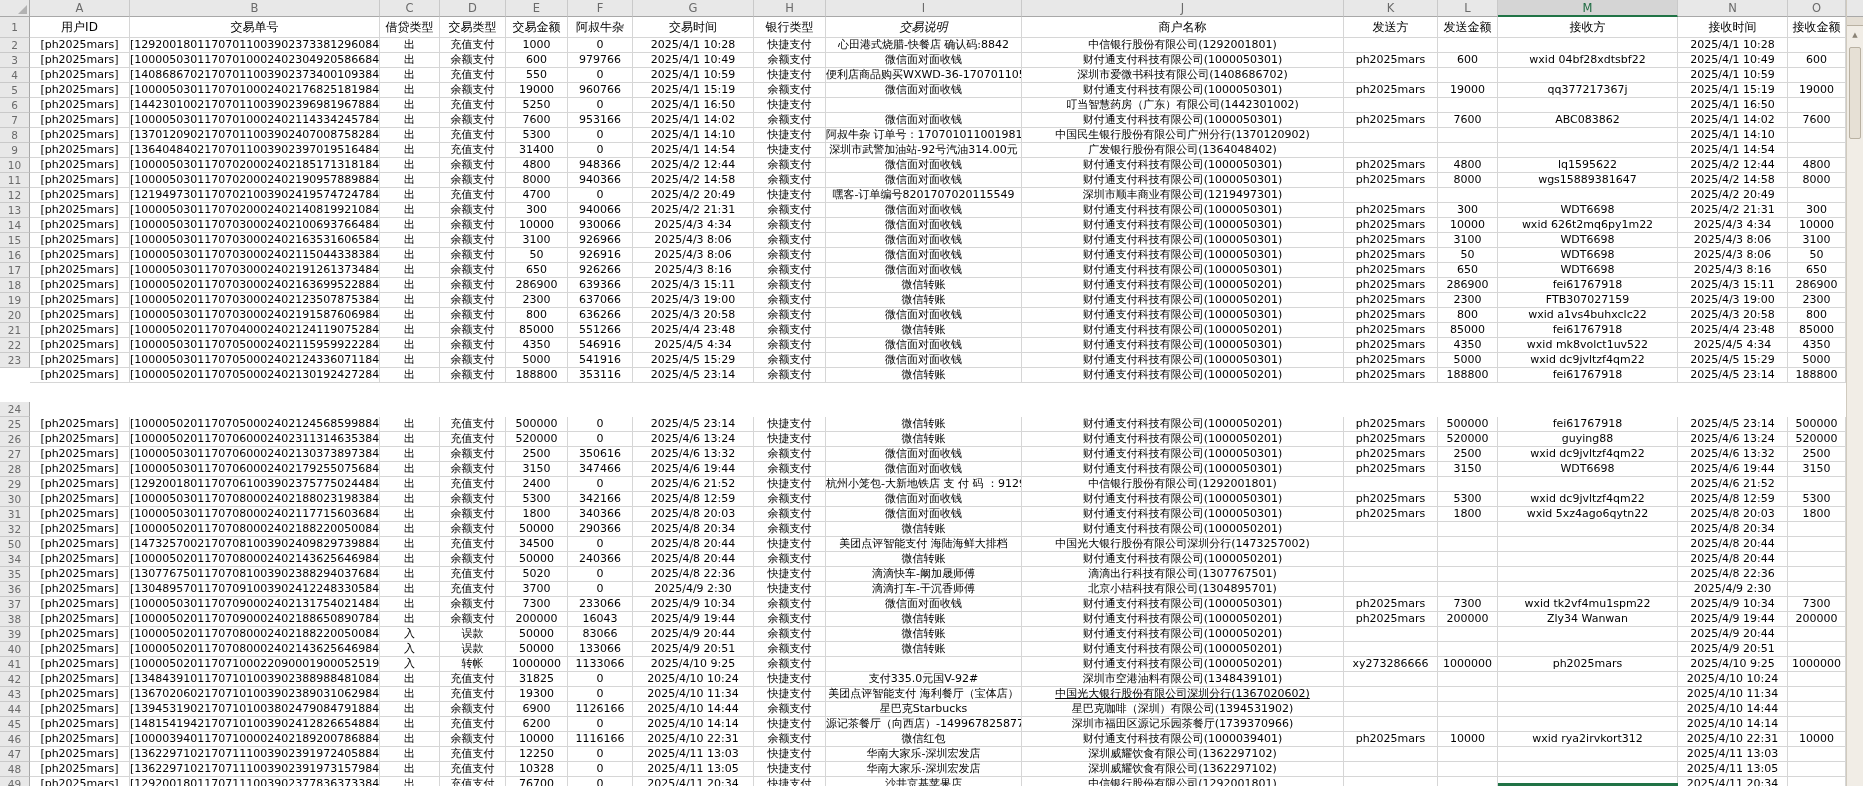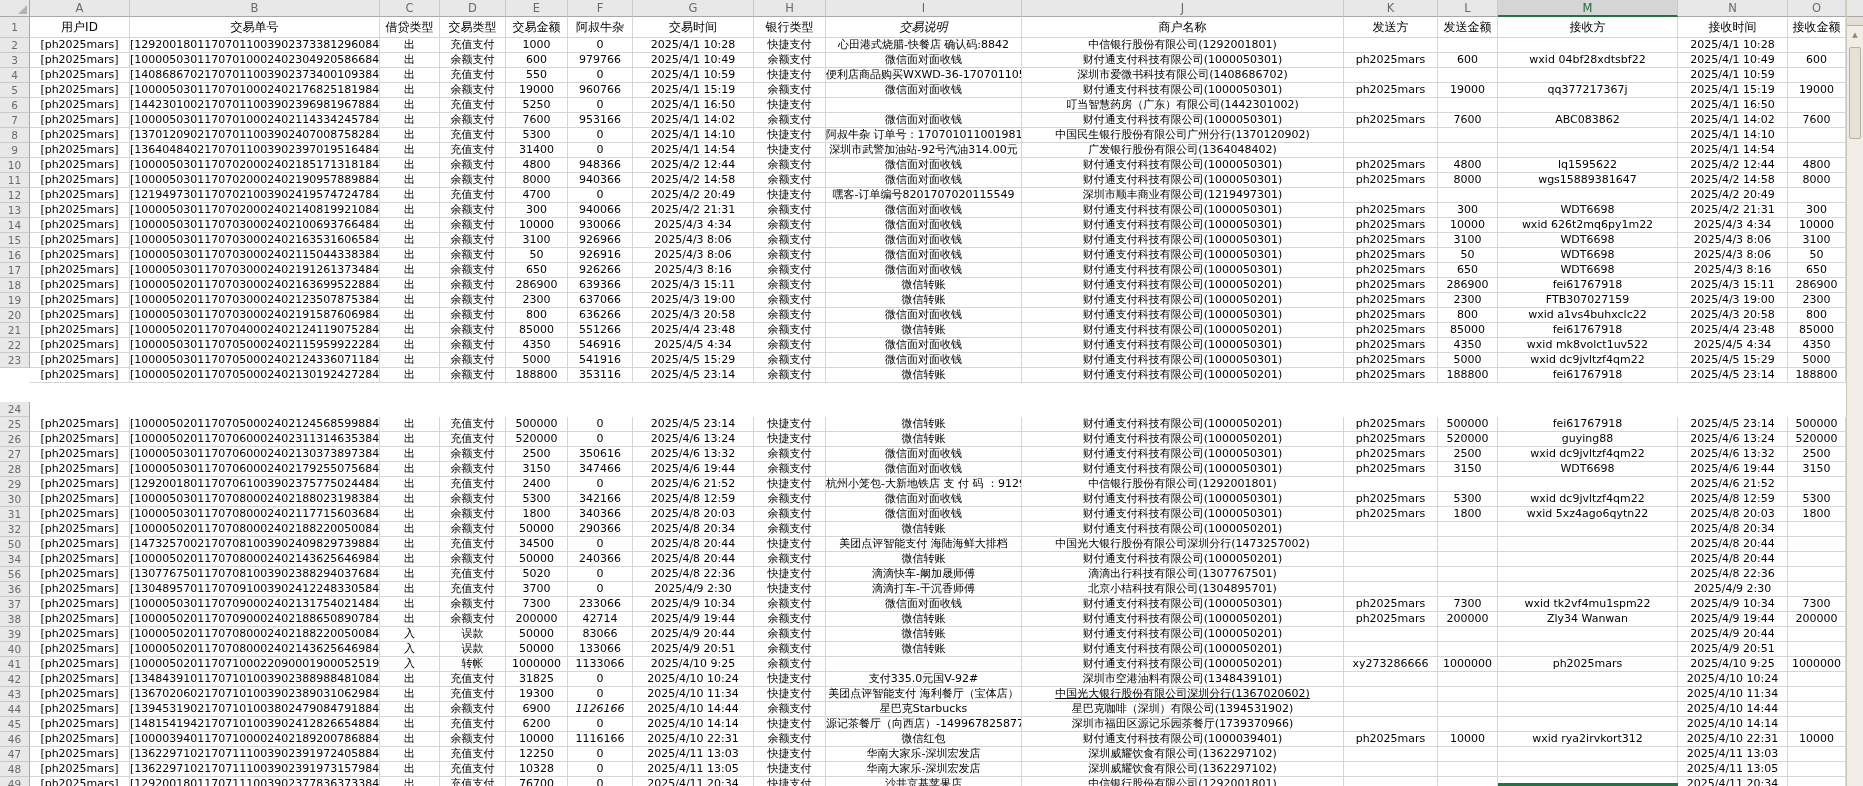--- a/index.html
+++ b/index.html
@@ -659,21 +659,21 @@
         <div class="cell " style="width: 72px; height: 15px; line-height: 14px;">余额支付</div>
         <div class="cell " style="width: 196px; height: 15px; line-height: 14px;">微信转账</div>
         <div class="cell " style="width: 322px; height: 15px; line-height: 14px;">财付通支付科技有限公司(1000050201)</div>
         <div class="cell " style="width: 94px; height: 15px; line-height: 14px;"></div>
         <div class="cell " style="width: 60px; height: 15px; line-height: 14px;"></div>
         <div class="cell " style="width: 180px; height: 15px; line-height: 14px;"></div>
         <div class="cell " style="width: 110px; height: 15px; line-height: 14px;">2025/4/8 20:44</div>
         <div class="cell " style="width: 58px; height: 15px; line-height: 14px;"></div>
       </div>
       <div class="flexrow">
-        <div class="cell rowhdr" style="width: 30px; height: 15px; line-height: 14px;">56</div>
+        <div class="cell rowhdr" style="width: 30px; height: 15px; line-height: 14px;">35</div>
         <div class="cell " style="width: 100px; height: 15px; line-height: 14px;">[ph2025mars]</div>
         <div class="cell " style="width: 250px; height: 15px; line-height: 14px;">[130776750117070810039023882940376847]</div>
         <div class="cell " style="width: 60px; height: 15px; line-height: 14px;">出</div>
         <div class="cell " style="width: 66px; height: 15px; line-height: 14px;">充值支付</div>
         <div class="cell " style="width: 62px; height: 15px; line-height: 14px;">5020</div>
         <div class="cell " style="width: 65px; height: 15px; line-height: 14px;">0</div>
         <div class="cell " style="width: 121px; height: 15px; line-height: 14px;">2025/4/8 22:36</div>
         <div class="cell " style="width: 72px; height: 15px; line-height: 14px;">快捷支付</div>
         <div class="cell " style="width: 196px; height: 15px; line-height: 14px;">滴滴快车-阚加晟师傅</div>
         <div class="cell " style="width: 322px; height: 15px; line-height: 14px;">滴滴出行科技有限公司(1307767501)</div>
@@ -719,21 +719,21 @@
         <div class="cell " style="width: 110px; height: 15px; line-height: 14px;">2025/4/9 10:34</div>
         <div class="cell " style="width: 58px; height: 15px; line-height: 14px;">7300</div>
       </div>
       <div class="flexrow">
         <div class="cell rowhdr" style="width: 30px; height: 15px; line-height: 14px;">38</div>
         <div class="cell " style="width: 100px; height: 15px; line-height: 14px;">[ph2025mars]</div>
         <div class="cell " style="width: 250px; height: 15px; line-height: 14px;">[100005020117070900024021886508907847]</div>
         <div class="cell " style="width: 60px; height: 15px; line-height: 14px;">出</div>
         <div class="cell " style="width: 66px; height: 15px; line-height: 14px;">余额支付</div>
         <div class="cell " style="width: 62px; height: 15px; line-height: 14px;">200000</div>
-        <div class="cell " style="width: 65px; height: 15px; line-height: 14px;">42714</div>
+        <div class="cell " style="width: 65px; height: 15px; line-height: 14px;">16043</div>
         <div class="cell " style="width: 121px; height: 15px; line-height: 14px;">2025/4/9 19:44</div>
         <div class="cell " style="width: 72px; height: 15px; line-height: 14px;">余额支付</div>
         <div class="cell " style="width: 196px; height: 15px; line-height: 14px;">微信转账</div>
         <div class="cell " style="width: 322px; height: 15px; line-height: 14px;">财付通支付科技有限公司(1000050201)</div>
         <div class="cell " style="width: 94px; height: 15px; line-height: 14px;">ph2025mars</div>
         <div class="cell " style="width: 60px; height: 15px; line-height: 14px;">200000</div>
         <div class="cell " style="width: 180px; height: 15px; line-height: 14px;">Zly34 Wanwan</div>
         <div class="cell " style="width: 110px; height: 15px; line-height: 14px;">2025/4/9 19:44</div>
         <div class="cell " style="width: 58px; height: 15px; line-height: 14px;">200000</div>
       </div>
@@ -827,21 +827,21 @@
         <div class="cell " style="width: 110px; height: 15px; line-height: 14px;">2025/4/10 11:34</div>
         <div class="cell " style="width: 58px; height: 15px; line-height: 14px;"></div>
       </div>
       <div class="flexrow">
         <div class="cell rowhdr" style="width: 30px; height: 15px; line-height: 14px;">44</div>
         <div class="cell " style="width: 100px; height: 15px; line-height: 14px;">[ph2025mars]</div>
         <div class="cell " style="width: 250px; height: 15px; line-height: 14px;">[139453190217071010038024790847918847]</div>
         <div class="cell " style="width: 60px; height: 15px; line-height: 14px;">出</div>
         <div class="cell " style="width: 66px; height: 15px; line-height: 14px;">余额支付</div>
         <div class="cell " style="width: 62px; height: 15px; line-height: 14px;">6900</div>
-        <div class="cell " style="width: 65px; height: 15px; line-height: 14px; font-style: italic;">1126166</div>
+        <div class="cell " style="width: 65px; height: 15px; line-height: 14px;">1126166</div>
         <div class="cell " style="width: 121px; height: 15px; line-height: 14px;">2025/4/10 14:44</div>
         <div class="cell " style="width: 72px; height: 15px; line-height: 14px;">余额支付</div>
         <div class="cell " style="width: 196px; height: 15px; line-height: 14px;">星巴克Starbucks</div>
         <div class="cell " style="width: 322px; height: 15px; line-height: 14px;">星巴克咖啡（深圳）有限公司(1394531902)</div>
         <div class="cell " style="width: 94px; height: 15px; line-height: 14px;"></div>
         <div class="cell " style="width: 60px; height: 15px; line-height: 14px;"></div>
         <div class="cell " style="width: 180px; height: 15px; line-height: 14px;"></div>
         <div class="cell " style="width: 110px; height: 15px; line-height: 14px;">2025/4/10 14:44</div>
         <div class="cell " style="width: 58px; height: 15px; line-height: 14px;"></div>
       </div>

